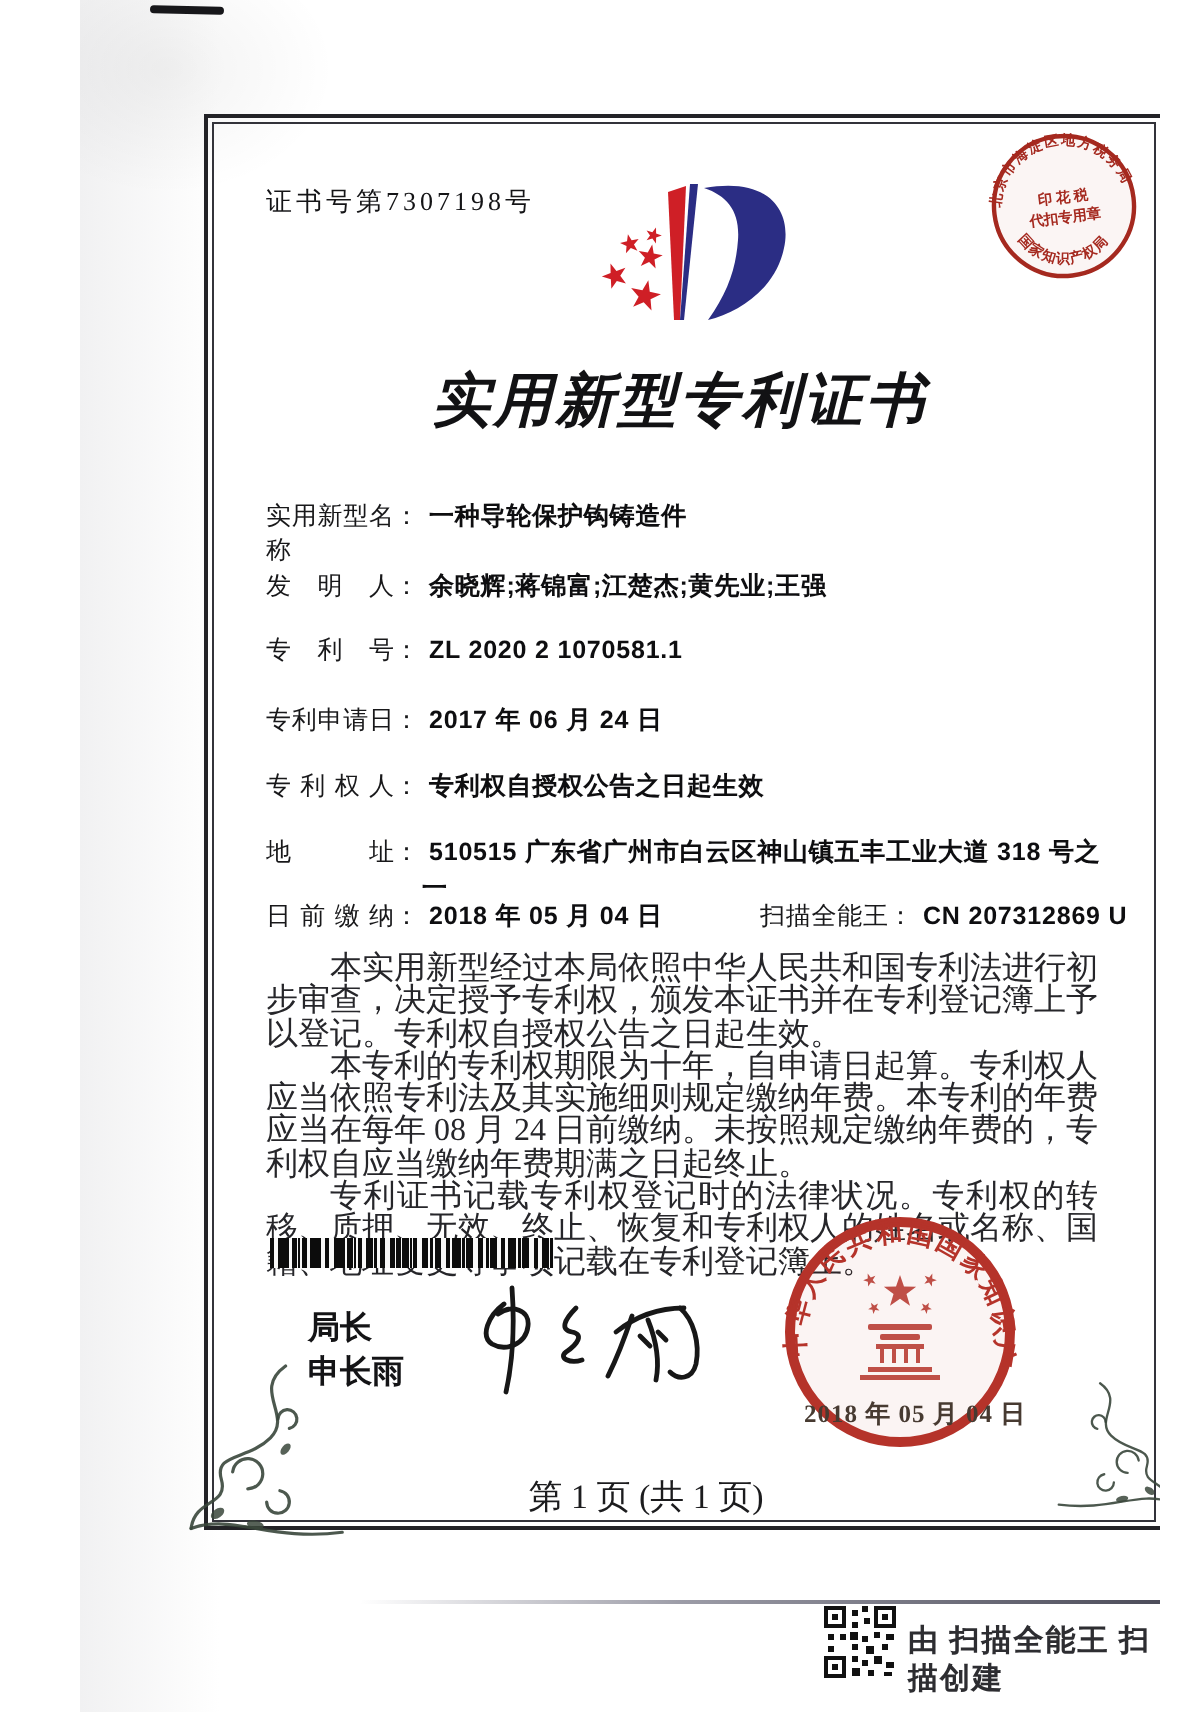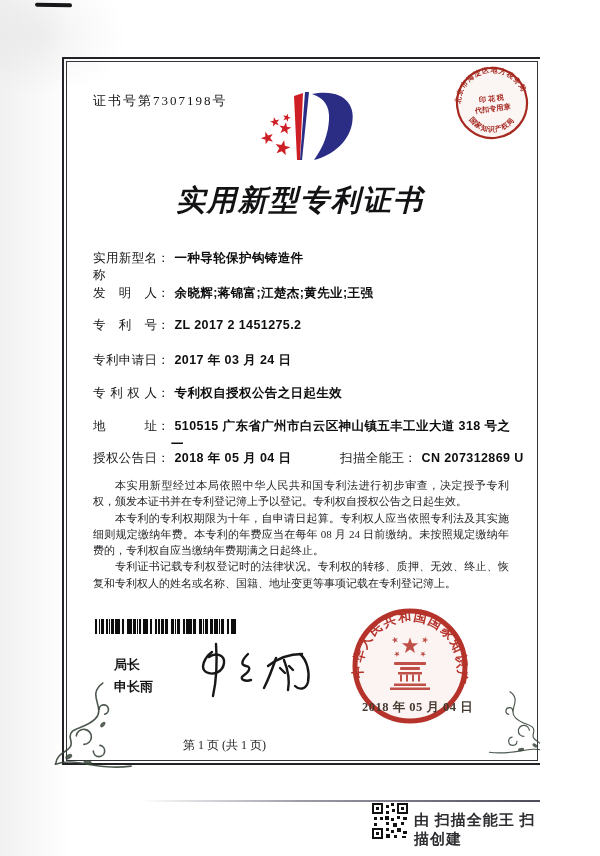--- a/index.html
+++ b/index.html
@@ -5,49 +5,50 @@
   html,body{margin:0;padding:0;}
   body{width:600px;height:856px;background:#fff;}
   .scan{
     position:relative;width:540px;height:856px;overflow:hidden;
     background:
       radial-gradient(120px 90px at 8% 4%, rgba(0,0,0,0.05), rgba(0,0,0,0) 70%),
       linear-gradient(90deg,#f1f1f2 0px,#fcfcfc 55px,#ffffff 70px),
       #ffffff;
     font-family:"Liberation Serif","DejaVu Serif",serif;
     color:#1f1f1f;
+    margin-left:40px;
   }
   .abs{position:absolute;}
   
   .cert-frame{left:62px;top:57px;width:476px;height:704px;border:2.5px solid #232327;}
   .cert-frame::after{content:"";position:absolute;inset:2px;border:1px solid #33333a;}
   .top-dash{left:35px;top:3px;width:37px;height:4px;background:#17171a;border-radius:2px;transform:rotate(1.2deg);}
   .cert-no{left:93px;top:92px;font-size:13px;letter-spacing:2px;color:#141416;}
   .title{left:0;top:181px;width:600px;text-align:center;font-size:29px;font-weight:bold;letter-spacing:2px;color:#121214;font-style:italic;}
   
   .row{left:93px;width:420px;font-size:12.5px;line-height:17px;}
   .lbl{display:inline-block;width:64px;text-align:justify;text-align-last:justify;color:#18181a;vertical-align:top;}
   .colon{margin-right:5px;color:#18181a;}
   .val{font-family:"Liberation Sans","DejaVu Sans",sans-serif;font-weight:bold;font-size:12.5px;color:#0e0e10;letter-spacing:0.4px;}
   .val2{font-family:"Liberation Sans","DejaVu Sans",sans-serif;font-weight:bold;font-size:12.5px;color:#0e0e10;margin-left:78px;line-height:19px;}
   .grant2{position:absolute;left:247px;top:0;white-space:nowrap;}
   
-  .paras{left:93px;top:477px;width:416px;font-size:11px;line-height:16.3px;color:#26262a;text-align:justify;}
+  .paras{left:93px;top:477px;width:416px;font-size:16px;line-height:16.3px;color:#26262a;text-align:justify;}
   .paras p{margin:0;text-indent:2em;}
   
   .barcode{left:95px;top:619px;width:142px;height:15px;
     background:
       repeating-linear-gradient(90deg,#0c0c0c 0 1.5px,rgba(0,0,0,0) 1.5px 4px),
       repeating-linear-gradient(90deg,#0c0c0c 0 1px,rgba(0,0,0,0) 1px 7px),
       repeating-linear-gradient(90deg,#0c0c0c 0 2px,#f8f8f8 2px 5.5px);}
-  .officer{left:114px;top:654px;font-family:"Liberation Sans","DejaVu Sans",sans-serif;font-weight:bold;font-size:13px;line-height:22px;color:#141416;}
+  .officer{left:114px;top:654px;font-family:"Liberation Sans","DejaVu Sans",sans-serif;font-weight:bold;font-size:16px;line-height:22px;color:#141416;}
   .sig-svg{left:190px;top:638px;}
   .seal-svg{left:350px;top:606px;}
   .seal-date{left:362px;top:699px;font-size:12.5px;font-weight:bold;letter-spacing:0.5px;color:#473a31;z-index:3;}
-  .page-no{left:183px;top:737px;width:200px;text-align:left;font-size:12px;color:#1c1c1e;}
+  .page-no{left:183px;top:737px;width:200px;text-align:center;font-size:17px;color:#1c1c1e;}
   .orn{stroke:#39463b;fill:none;stroke-width:1.7;stroke-linecap:round;opacity:0.9;}
   .orn-fill{fill:#39463b;stroke:none;opacity:0.85;}
   .orn-bl{left:48px;top:680px;}
   .orn-br{left:488px;top:676px;transform:scaleX(-1);}
   
   .divider{left:140px;top:800px;width:460px;height:2px;
     background:linear-gradient(90deg,rgba(60,60,80,0) 0%,rgba(58,58,80,0.5) 35%,#383846 100%);}
   .qr{left:372px;top:803px;}
   .scan-text{left:414px;top:811px;font-size:15px;letter-spacing:1px;color:#2d2d31;font-weight:bold;}
 </style>
@@ -98,34 +99,34 @@
 
   <h1 class="abs title" style="margin:0;">实用新型专利证书</h1>
 
   <div class="abs row" style="top:250px">
     <span class="lbl">实用新型名称</span><span class="colon">：</span><span class="val">一种导轮保护钩铸造件</span>
   </div>
   <div class="abs row" style="top:285px">
     <span class="lbl">发 明 人</span><span class="colon">：</span><span class="val">余晓辉;蒋锦富;江楚杰;黄先业;王强</span>
   </div>
   <div class="abs row" style="top:317px">
-    <span class="lbl">专 利 号</span><span class="colon">：</span><span class="val">ZL 2017 2 1451275.2</span>
+    <span class="lbl">专 利 号</span><span class="colon">：</span><span class="val">ZL 2020 2 1070581.1</span>
   </div>
   <div class="abs row" style="top:352px">
-    <span class="lbl">专利申请日</span><span class="colon">：</span><span class="val">2017 年 03 月 24 日</span>
+    <span class="lbl">专利申请日</span><span class="colon">：</span><span class="val">2017 年 06 月 24 日</span>
   </div>
   <div class="abs row" style="top:385px">
     <span class="lbl">专 利 权 人</span><span class="colon">：</span><span class="val">专利权自授权公告之日起生效</span>
   </div>
   <div class="abs row" style="top:418px">
     <span class="lbl">地 址</span><span class="colon">：</span><span class="val">510515 广东省广州市白云区神山镇五丰工业大道 318 号之</span>
     <div class="val2">一</div>
   </div>
   <div class="abs row" style="top:450px">
-    <span class="lbl">授权公告日</span><span class="colon">：</span><span class="val">2018 年 05 月 04 日</span>
+    <span class="lbl">日前缴纳</span><span class="colon">：</span><span class="val">2018 年 05 月 04 日</span>
     <span class="grant2">
       <span class="lbl">扫描全能王</span><span class="colon">：</span><span class="val">CN 207312869 U</span>
     </span>
   </div>
 
   <div class="abs paras">
     <p>本实用新型经过本局依照中华人民共和国专利法进行初步审查，决定授予专利权，颁发本证书并在专利登记簿上予以登记。专利权自授权公告之日起生效。</p>
     <p>本专利的专利权期限为十年，自申请日起算。专利权人应当依照专利法及其实施细则规定缴纳年费。本专利的年费应当在每年 08 月 24 日前缴纳。未按照规定缴纳年费的，专利权自应当缴纳年费期满之日起终止。</p>
     <p>专利证书记载专利权登记时的法律状况。专利权的转移、质押、无效、终止、恢复和专利权人的姓名或名称、国籍、地址变更等事项记载在专利登记簿上。</p>
   </div>

